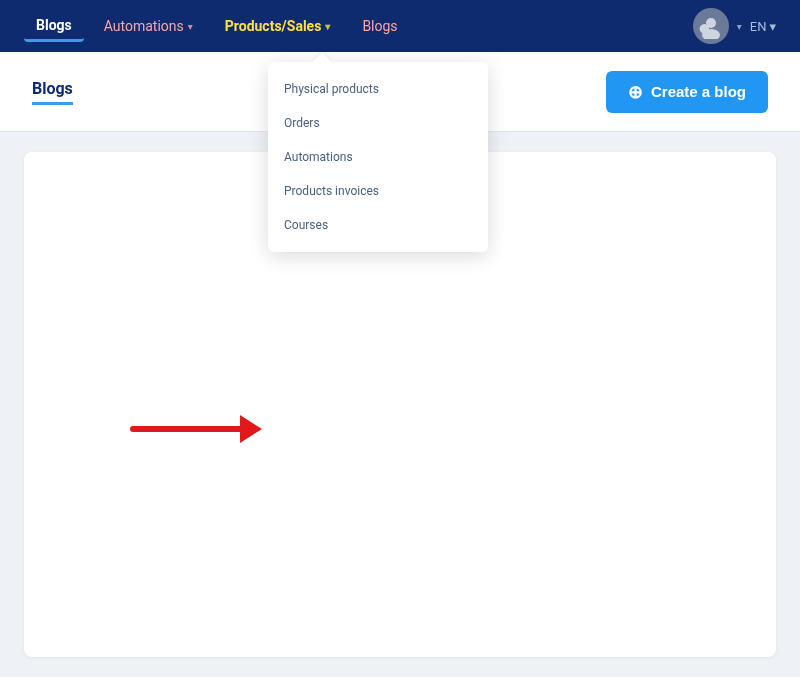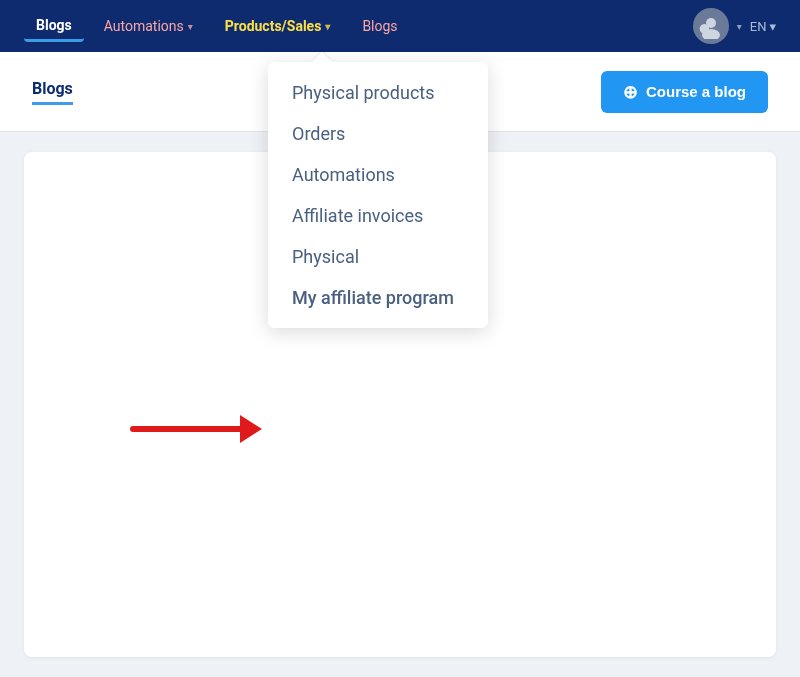--- a/index.html
+++ b/index.html
@@ -98,22 +98,22 @@
       top: 62px;
       left: 268px;
       background: #fff;
       border-radius: 6px;
       box-shadow: 0 4px 20px rgba(0,0,0,0.15);
       min-width: 220px;
       padding: 10px 0;
       z-index: 199;
     }
     .dropdown-item {
-      padding: 10px 24px;
-      font-size: 18px;
+      padding: 10px 16px;
+      font-size: 12px;
       color: #4a6080;
       cursor: pointer;
       display: block;
     }
     .dropdown-item.highlighted {
       color: #4a6080;
       font-weight: 500;
     }
 
     
@@ -237,37 +237,36 @@
     </span>
   </div>
 </nav>
 
 <div class="dropdown-triangle"></div>
 
 <div class="dropdown-menu">
   <span class="dropdown-item">Physical products</span>
   <span class="dropdown-item">Orders</span>
   <span class="dropdown-item">Automations</span>
-  <span class="dropdown-item">Affiliate invoices</span>
-  <span class="dropdown-item">Physical</span>
-  <span class="dropdown-item highlighted">My affiliate program</span>
+  <span class="dropdown-item">Products invoices</span>
+  <span class="dropdown-item">Courses</span>
 </div>
 
 <div class="red-arrow">
   <div class="arrow-line"></div>
   <div class="arrow-head"></div>
 </div>
 
 <div class="main-area">
 
   <div class="top-bar">
     <div class="page-title-area">
       <span class="page-title-tab">Blogs</span>
     </div>
     <div class="top-bar-spacer"></div>
     <button class="create-blog-btn">
       <span class="plus-icon">⊕</span>
-      <span>Course a blog</span>
+      <span>Create a blog</span>
     </button>
   </div>
 
   <div class="content-card"></div>
 </div>
 
 </body></html>

